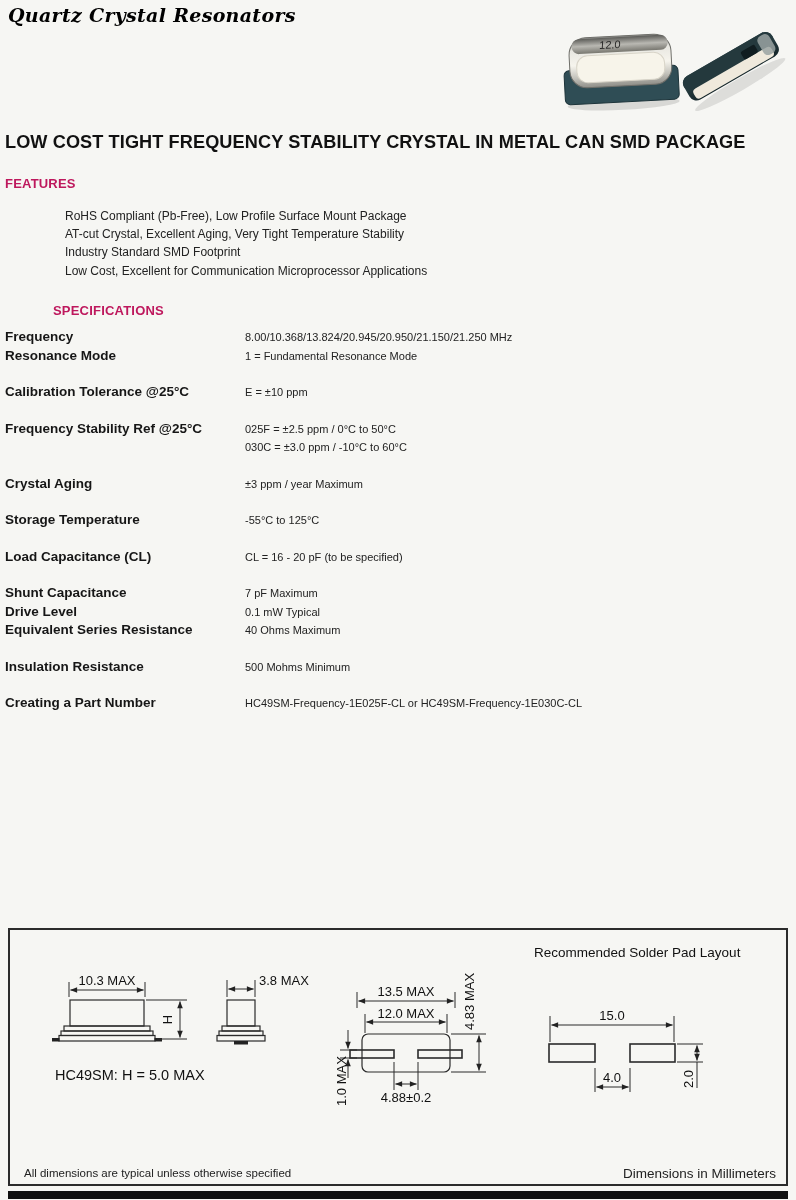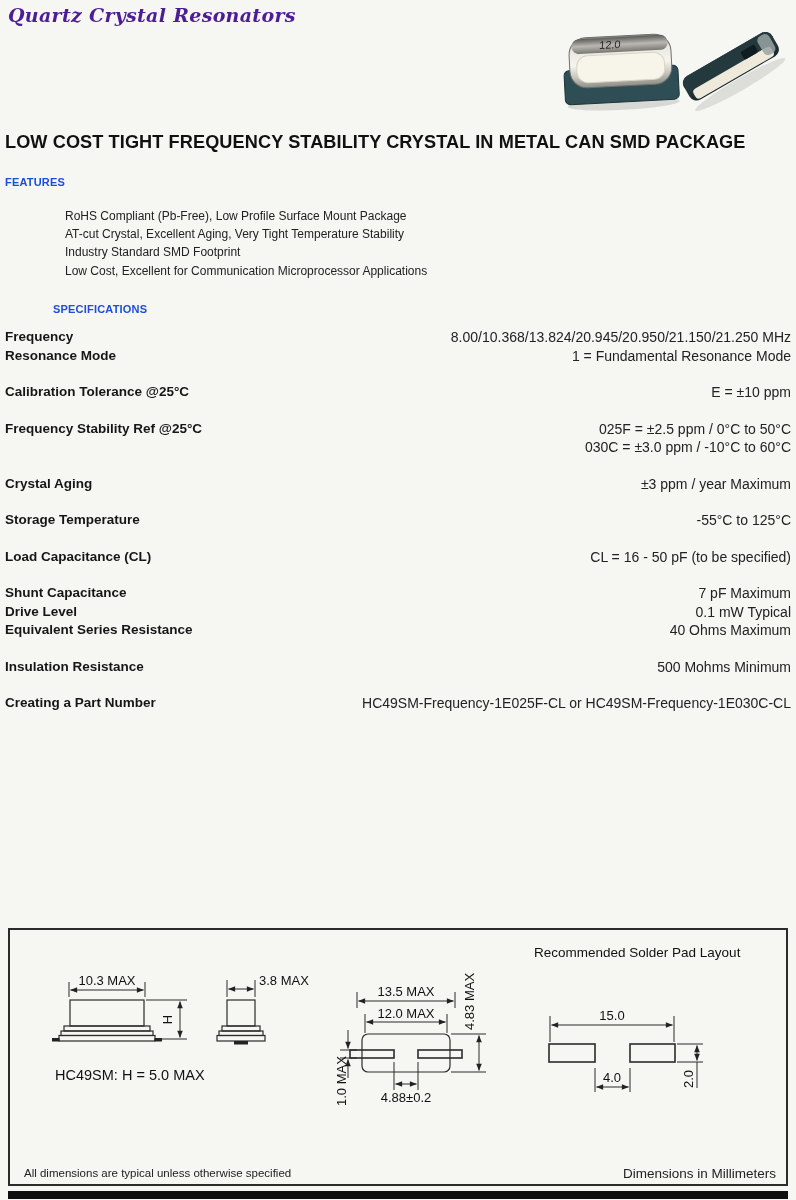--- a/index.html
+++ b/index.html
@@ -6,45 +6,45 @@
   body{
     width:796px;height:1200px;position:relative;overflow:hidden;
     background:#f6f6f3;
     font-family:"Liberation Sans", sans-serif;
     color:#1a1a1a;
   }
   .brand{
     position:absolute;left:8px;top:4px;
     font-family:"DejaVu Serif", serif;
     font-weight:bold;font-style:italic;
-    font-size:19px;color:#4c1d95;letter-spacing:.3px;
+    font-size:19px;color:#000000;letter-spacing:.3px;
   }
   .photos{position:absolute;left:552px;top:24px;width:240px;height:92px;}
   .main-title{
     position:absolute;left:5px;top:131px;width:790px;
     font-size:18.5px;font-weight:bold;color:#111;
     transform:scaleX(.98);transform-origin:left center;white-space:nowrap;
     letter-spacing:.1px;
   }
   .sec-head{
     position:absolute;left:5px;
-    font-size:11px;font-weight:bold;color:#1d4ed8;letter-spacing:.2px;
+    font-size:13px;font-weight:bold;color:#be185d;letter-spacing:.2px;
   }
   #features-head{top:176px;}
   #specs-head{top:303px;margin-left:48px;}
   #outline-head{top:950px;left:8px;}
   .features-list{
     position:absolute;left:65px;top:207px;width:640px;
     font-size:12px;line-height:18.2px;color:#222;
   }
   .spec-groups{position:absolute;left:5px;top:328px;width:786px;}
   .spec-group{margin-bottom:18px;}
-  .spec-row{display:flex;line-height:18.5px;justify-content:space-between;}
+  .spec-row{display:flex;line-height:18.5px;}
   .spec-label{width:240px;flex:0 0 240px;font-weight:bold;font-size:13.5px;color:#161616;}
-  .spec-value{font-size:14px;color:#222;white-space:nowrap;}
+  .spec-value{font-size:11px;color:#222;white-space:nowrap;}
   .outline-box{
     position:absolute;left:8px;top:928px;width:776px;height:254px;
     border:2px solid #2b2b2b;background:#f6f6f3;
   }
   .note-left{
     position:absolute;left:14px;bottom:5px;
     font-size:11.5px;color:#222;
   }
   .note-right{
     position:absolute;right:10px;bottom:3px;
@@ -151,21 +151,21 @@
     </div>
     <div class="spec-group">
       <div class="spec-row">
         <div class="spec-label">Storage Temperature</div>
         <div class="spec-value">-55°C to 125°C</div>
       </div>
     </div>
     <div class="spec-group">
       <div class="spec-row">
         <div class="spec-label">Load Capacitance (CL)</div>
-        <div class="spec-value">CL = 16 - 50 pF (to be specified)</div>
+        <div class="spec-value">CL = 16 - 20 pF (to be specified)</div>
       </div>
     </div>
     <div class="spec-group">
       <div class="spec-row">
         <div class="spec-label">Shunt Capacitance</div>
         <div class="spec-value">7 pF Maximum</div>
       </div>
       <div class="spec-row">
         <div class="spec-label">Drive Level</div>
         <div class="spec-value">0.1 mW Typical</div>

